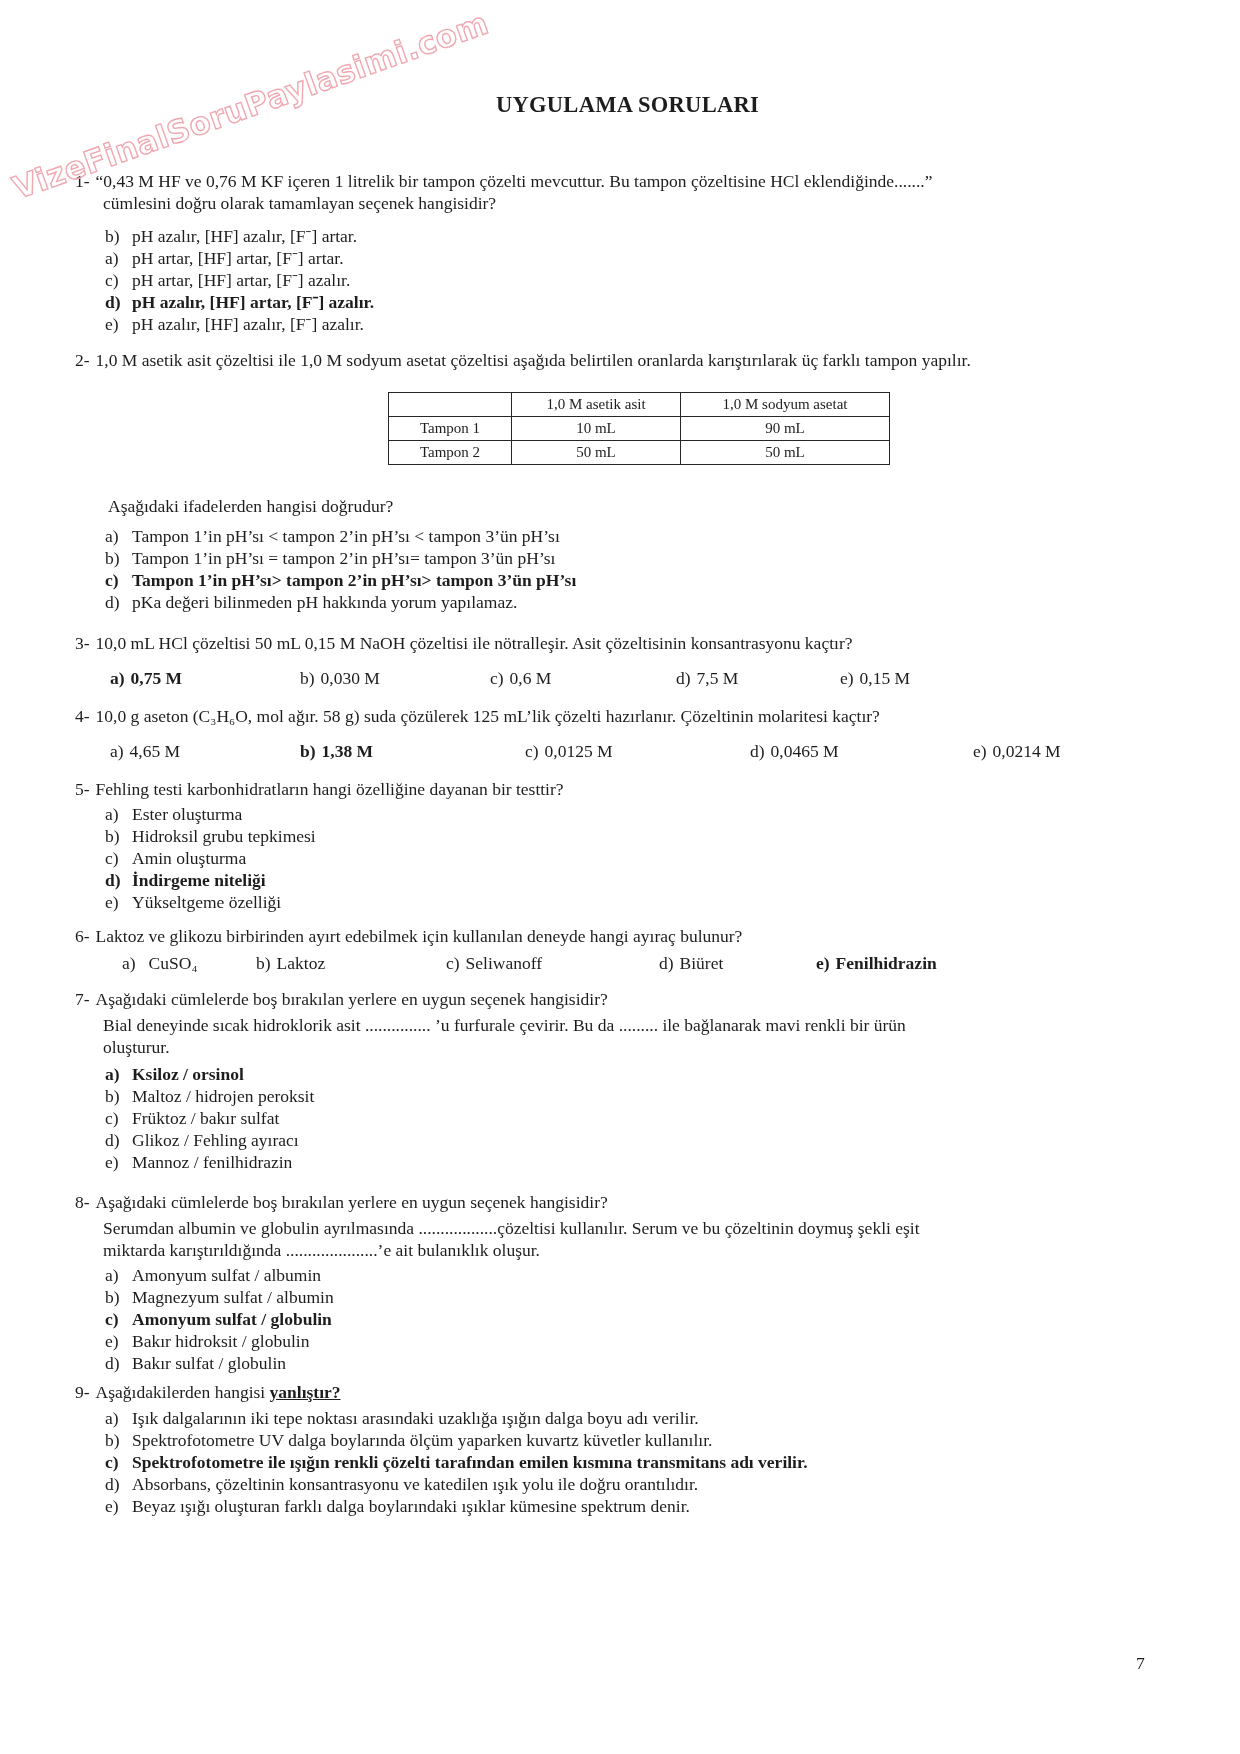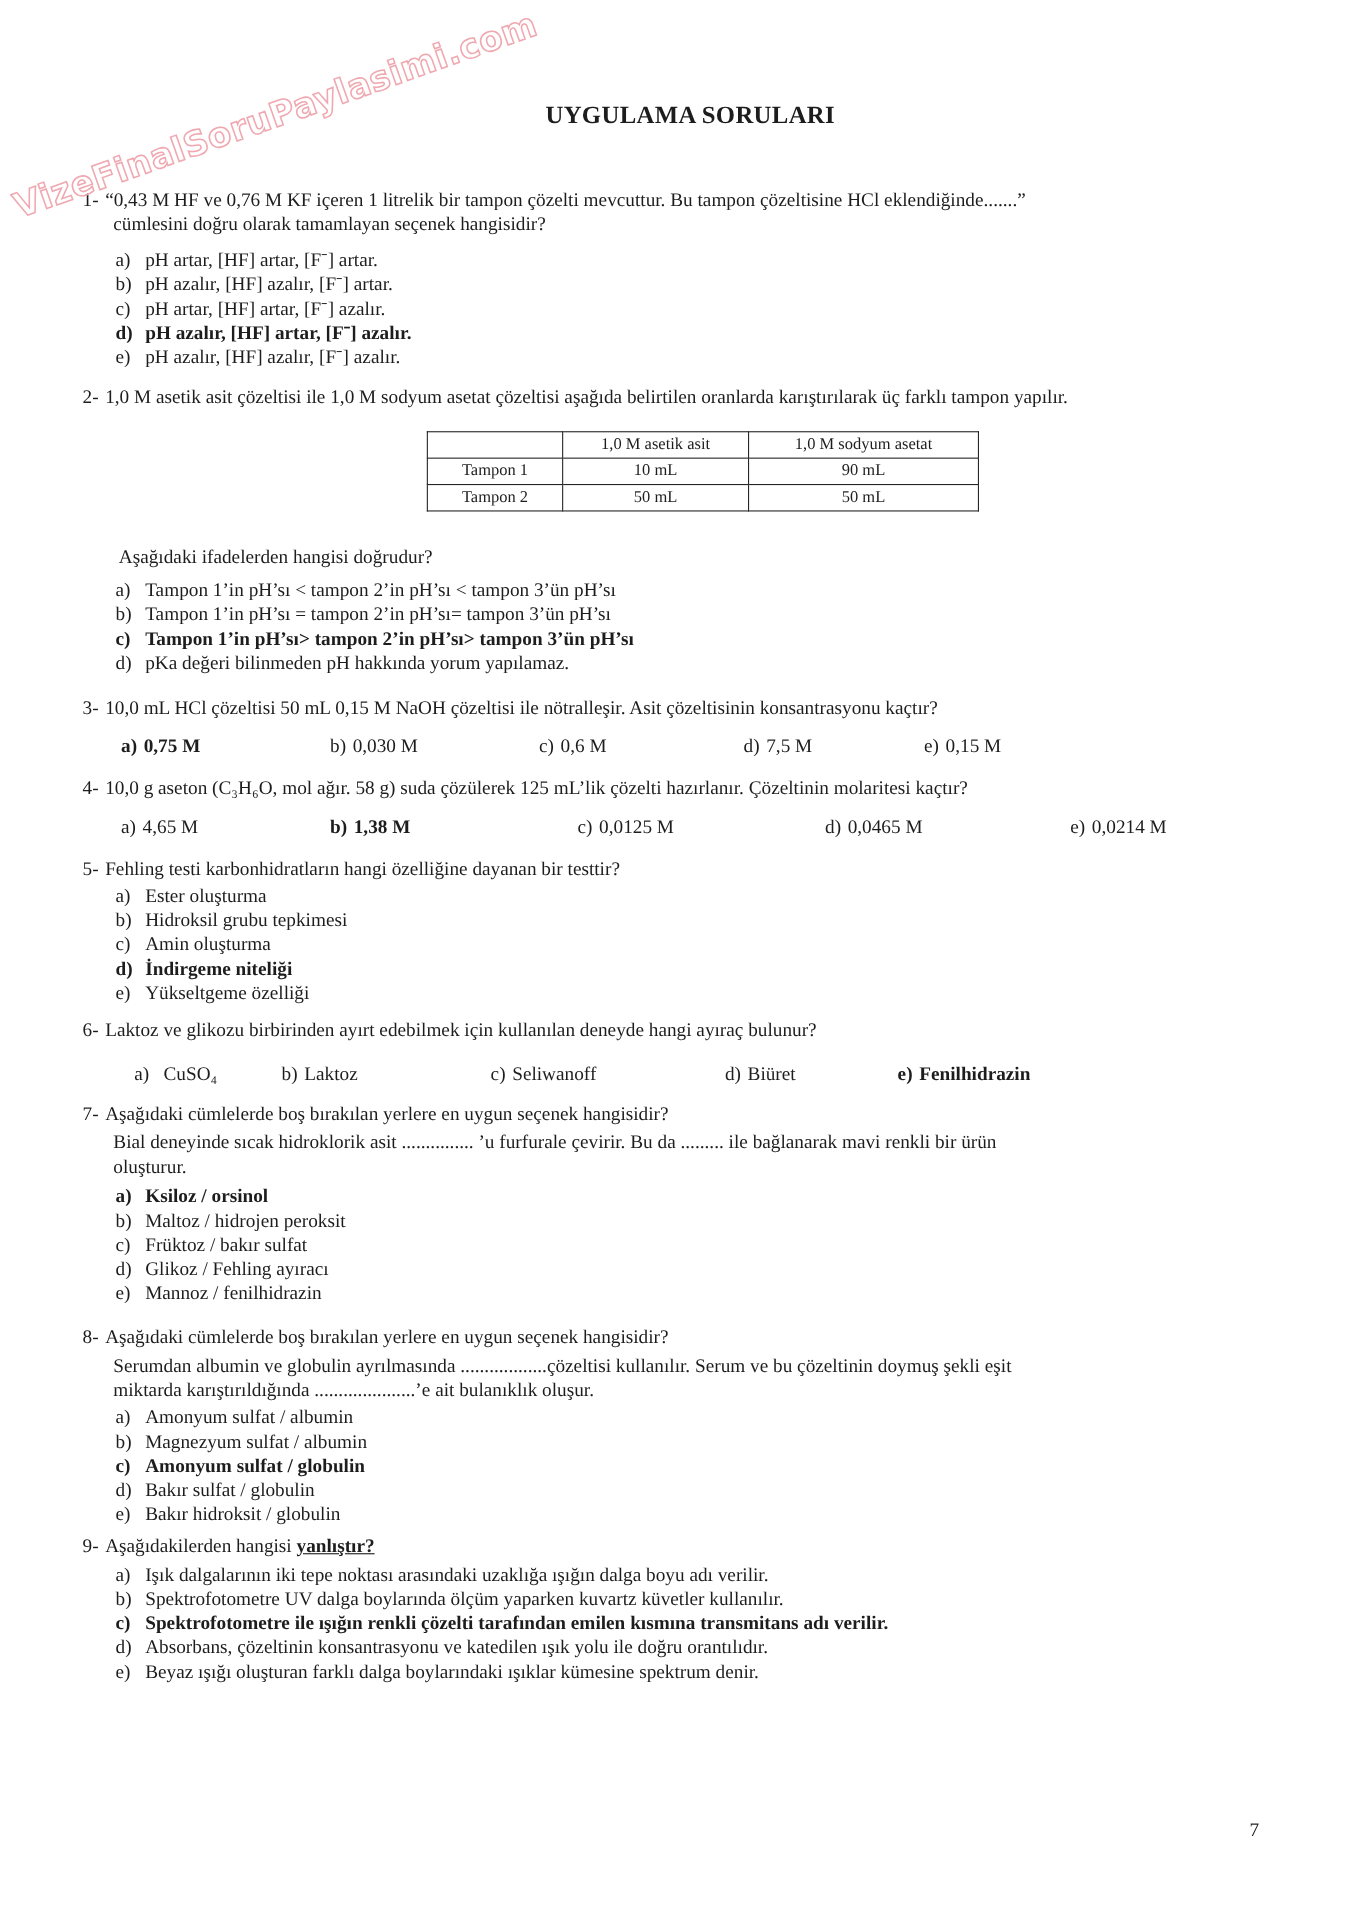--- a/index.html
+++ b/index.html
@@ -49,22 +49,22 @@
   <div class="watermark">VizeFinalSoruPaylasimi.com</div>
 
   <div class="content">
 
     <div class="title">UYGULAMA SORULARI</div>
 
     <div class="q" style="margin-top:52px;">
       <div class="stem"><span class="qnum">1-</span><span>“0,43 M HF ve 0,76 M KF içeren 1 litrelik bir tampon çözelti mevcuttur. Bu tampon çözeltisine HCl  eklendiğinde.......”</span></div>
       <div class="cont">cümlesini doğru olarak tamamlayan seçenek hangisidir?</div>
       <ul class="opts" style="margin-top:11px;">
+        <li><span class="olabel">b)</span><span>pH azalır, [HF] azalır, [F⁻] artar.</span></li>
         <li><span class="olabel">a)</span><span>pH artar, [HF] artar, [F⁻] artar.</span></li>
-        <li><span class="olabel">b)</span><span>pH azalır, [HF] azalır, [F⁻] artar.</span></li>
         <li><span class="olabel">c)</span><span>pH artar, [HF] artar, [F⁻] azalır.</span></li>
         <li class="correct"><span class="olabel">d)</span><span>pH azalır, [HF] artar, [F⁻] azalır.</span></li>
         <li><span class="olabel">e)</span><span>pH azalır, [HF] azalır, [F⁻] azalır.</span></li>
       </ul>
     </div>
 
     <div class="q" style="margin-top:14px;">
       <div class="stem"><span class="qnum">2-</span><span>1,0 M asetik asit çözeltisi ile 1,0 M sodyum asetat çözeltisi aşağıda belirtilen oranlarda karıştırılarak üç farklı tampon yapılır.</span></div>
       <table class="buffer-table">
         <tbody>
@@ -122,21 +122,21 @@
         <li><span class="olabel">a)</span><span>Ester oluşturma</span></li>
         <li><span class="olabel">b)</span><span>Hidroksil grubu tepkimesi</span></li>
         <li><span class="olabel">c)</span><span>Amin oluşturma</span></li>
         <li class="correct"><span class="olabel">d)</span><span>İndirgeme niteliği</span></li>
         <li><span class="olabel">e)</span><span>Yükseltgeme özelliği</span></li>
       </ul>
     </div>
 
     <div class="q" style="margin-top:12px;">
       <div class="stem"><span class="qnum">6-</span><span>Laktoz ve glikozu birbirinden ayırt edebilmek için kullanılan deneyde hangi ayıraç bulunur?</span></div>
-      <div class="orow" style="margin-left:47px; margin-top:18px; grid-template-columns:134px 190px 213px 157px auto;">
+      <div class="orow" style="margin-left:47px; margin-top:5px; grid-template-columns:134px 190px 213px 157px auto;">
         <span><span class="ilabel" style="margin-right:13px;">a)</span><span>CuSO₄</span></span>
         <span><span class="ilabel">b)</span><span>Laktoz</span></span>
         <span><span class="ilabel">c)</span><span>Seliwanoff</span></span>
         <span><span class="ilabel">d)</span><span>Biüret</span></span>
         <span class="correct"><span class="ilabel">e)</span><span>Fenilhidrazin</span></span>
       </div>
     </div>
 
     <div class="q" style="margin-top:14px;">
       <div class="stem"><span class="qnum">7-</span><span>Aşağıdaki cümlelerde boş bırakılan yerlere en uygun seçenek hangisidir?</span></div>
@@ -152,22 +152,22 @@
     </div>
 
     <div class="q" style="margin-top:18px;">
       <div class="stem"><span class="qnum">8-</span><span>Aşağıdaki cümlelerde boş bırakılan yerlere en uygun seçenek hangisidir?</span></div>
       <div class="cont" style="margin-top:4px;">Serumdan albumin ve globulin ayrılmasında ..................çözeltisi kullanılır. Serum ve bu çözeltinin  doymuş şekli eşit</div>
       <div class="cont">miktarda karıştırıldığında .....................’e ait bulanıklık oluşur.</div>
       <ul class="opts" style="margin-top:3px;">
         <li><span class="olabel">a)</span><span>Amonyum sulfat / albumin</span></li>
         <li><span class="olabel">b)</span><span>Magnezyum sulfat / albumin</span></li>
         <li class="correct"><span class="olabel">c)</span><span>Amonyum sulfat / globulin</span></li>
+        <li><span class="olabel">e)</span><span>Bakır hidroksit / globulin</span></li>
         <li><span class="olabel">d)</span><span>Bakır sulfat / globulin</span></li>
-        <li><span class="olabel">e)</span><span>Bakır hidroksit / globulin</span></li>
       </ul>
     </div>
 
     <div class="q" style="margin-top:7px;">
       <div class="stem"><span class="qnum">9-</span><span>Aşağıdakilerden hangisi </span><span class="emph">yanlıştır?</span></div>
       <ul class="opts" style="margin-top:4px;">
         <li><span class="olabel">a)</span><span>Işık dalgalarının iki tepe noktası arasındaki uzaklığa ışığın dalga boyu adı verilir.</span></li>
         <li><span class="olabel">b)</span><span>Spektrofotometre UV dalga boylarında ölçüm yaparken kuvartz küvetler kullanılır.</span></li>
         <li class="correct"><span class="olabel">c)</span><span>Spektrofotometre ile ışığın renkli çözelti tarafından emilen kısmına transmitans adı verilir.</span></li>
         <li><span class="olabel">d)</span><span>Absorbans, çözeltinin konsantrasyonu ve katedilen ışık yolu ile doğru orantılıdır.</span></li>

